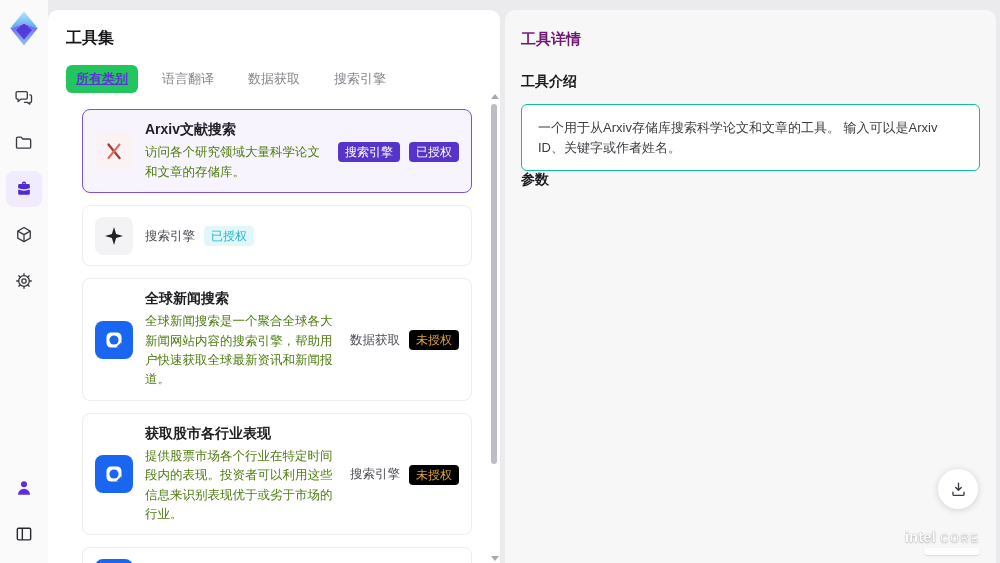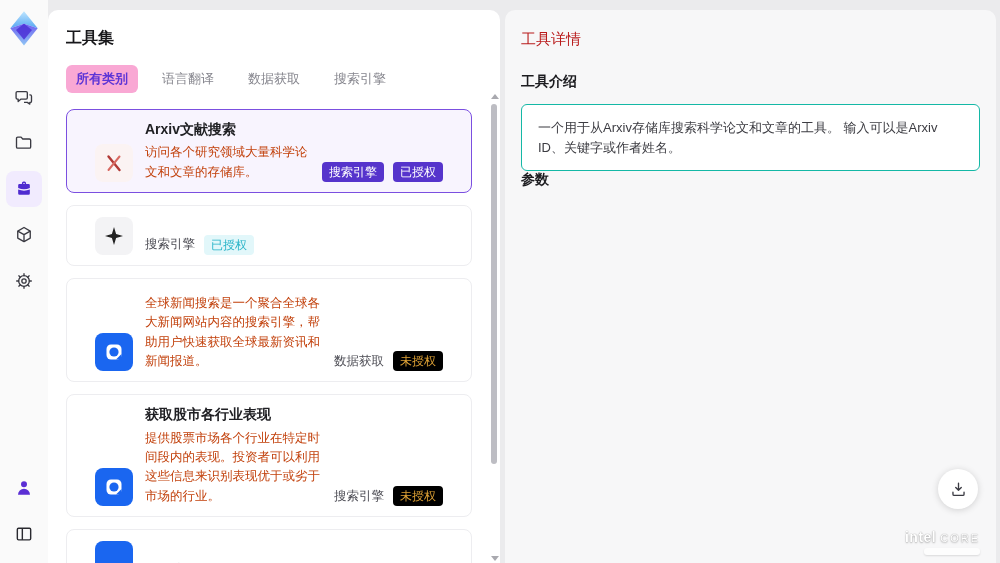--- a/index.html
+++ b/index.html
@@ -34,55 +34,55 @@
   }
   .detail-panel{
     flex:1;background:#f7f7f8;border-radius:10px 10px 0 0;
     padding:16px 16px;box-sizing:border-box;position:relative;min-width:0;
   }
 
   
   .lp-title{font-size:16px;font-weight:700;color:#18181b;margin:2px 0 16px;}
   .tabs{display:flex;align-items:center;gap:14px;margin-bottom:16px;}
   .tab{font-size:13px;color:#85858d;padding:5px 10px;border-radius:6px;cursor:pointer;white-space:nowrap;}
-  .tab.active{color:#5d35d6;background:#f9a8d4;font-weight:700;}
+  .tab.active{color:#5d35d6;background:#22c55e;font-weight:700;text-decoration:underline;}
 
   .card{
-    display:flex;gap:12px;align-items:flex-end;
-    padding:10px 28px;border:1px solid #ededf0;border-radius:8px;
-    background:#fff;margin-bottom:12px;cursor:pointer;margin-right:10px;
+    display:flex;gap:12px;align-items:center;
+    padding:10px 12px;border:1px solid #ededf0;border-radius:8px;
+    background:#fff;margin-bottom:12px;cursor:pointer;margin-right:10px;margin-left:16px;
   }
   .card.selected{border:1.5px solid #7b4fe0;background:#f8f4fe;}
   .tool-icon{
     width:38px;height:38px;border-radius:8px;flex:none;
     display:flex;align-items:center;justify-content:center;margin-top:1px;
   }
   .icon-arxiv{background:#fbf3f3;}
   .icon-tavily{background:#f3f3f5;}
   .icon-blue{background:#1a66f0;}
   .tool-icon svg{width:24px;height:24px;}
   .card-mid{flex:1;min-width:0;}
   .tool-name{font-size:14px;font-weight:700;color:#202024;line-height:1.3;}
-  .tool-desc{font-size:12.5px;color:#c2410c;margin-top:5px;line-height:1.55;}
+  .tool-desc{font-size:12.5px;color:#4d7c0f;margin-top:5px;line-height:1.55;}
   .card-right{display:flex;gap:9px;align-items:center;flex:none;margin-top:2px;}
   .cat{font-size:12.5px;color:#4c4c54;white-space:nowrap;}
   .pill{font-size:12px;line-height:1;padding:4px 7px;border-radius:4px;white-space:nowrap;}
   .pill.solid{background:#5634cc;color:#fff;}
   .pill.cyan{background:#e2f7fa;color:#29b4c8;}
   .pill.yellow{background:#000000;color:#dfa235;}
 
   
   .scrollbar{position:absolute;top:84px;bottom:2px;right:2px;width:8px;}
   .sb-up,.sb-down{position:absolute;left:1px;width:0;height:0;border-left:4px solid transparent;border-right:4px solid transparent;}
   .sb-up{top:0;border-bottom:5px solid #a9a9af;}
   .sb-down{bottom:0;border-top:5px solid #a9a9af;}
   .sb-thumb{position:absolute;top:10px;left:1px;width:6px;height:360px;border-radius:3px;background:#bdbdc3;}
 
   
-  .dp-title{font-size:15px;font-weight:400;color:#b91c1c;margin:4px 0 24px;}
+  .dp-title{font-size:15px;font-weight:700;color:#701a75;margin:4px 0 24px;}
   .dp-sub{font-size:14px;font-weight:700;color:#1c1c20;margin:0 0 13px;}
   .dp-card{
     background:#fff;border:1px solid #14b8a6;border-radius:6px;
     padding:13px 16px;font-size:13px;color:#3c3c42;line-height:1.5;
   }
   .dp-params{}
   .param-head{display:flex;align-items:baseline;}
   .param-name{font-size:13.5px;font-weight:700;color:#202024;}
   .param-type{font-size:12px;color:#9a9aa1;margin-left:7px;}
   .param-req{font-size:12px;color:#e25c72;margin-left:7px;}
@@ -216,20 +216,21 @@
 
       <div class="card">
         <div class="tool-icon icon-blue">
           <svg viewBox="0 0 24 24">
             <rect x="4.5" y="4.5" width="15" height="15" rx="4.5" fill="#fff"></rect>
             <circle cx="12" cy="12" r="4.6" fill="#1a66f0"></circle>
             <path d="M14 19.5h5.5V14z" fill="#1a66f0"></path>
           </svg>
         </div>
         <div class="card-mid">
+          <div class="tool-name">全球新闻搜索</div>
           <div class="tool-desc">全球新闻搜索是一个聚合全球各大新闻网站内容的搜索引擎，帮助用户快速获取全球最新资讯和新闻报道。</div>
         </div>
         <div class="card-right">
           <span class="cat">数据获取</span>
           <span class="pill yellow">未授权</span>
         </div>
       </div>
 
       <div class="card">
         <div class="tool-icon icon-blue">

